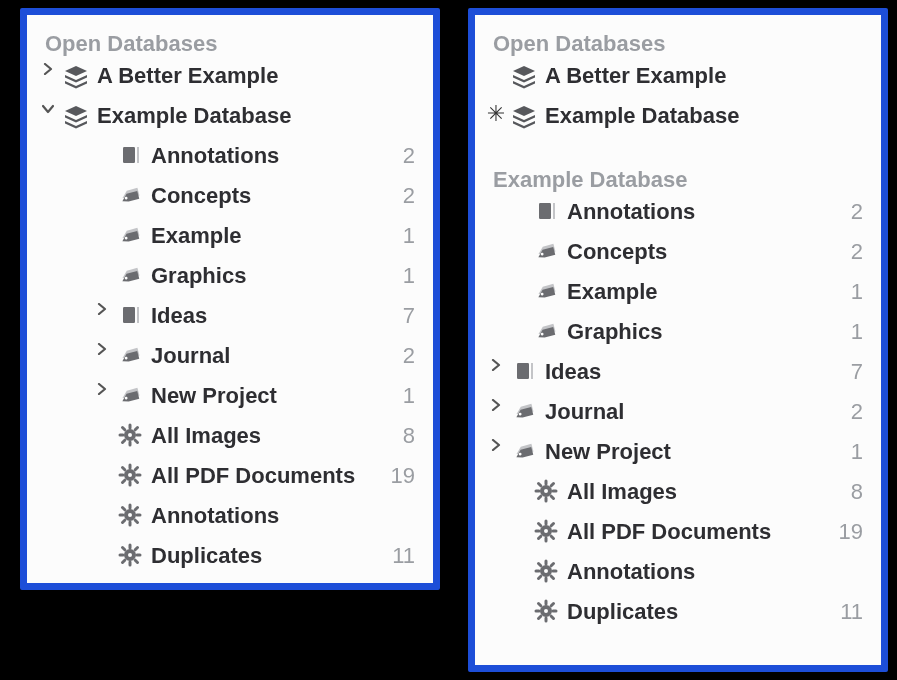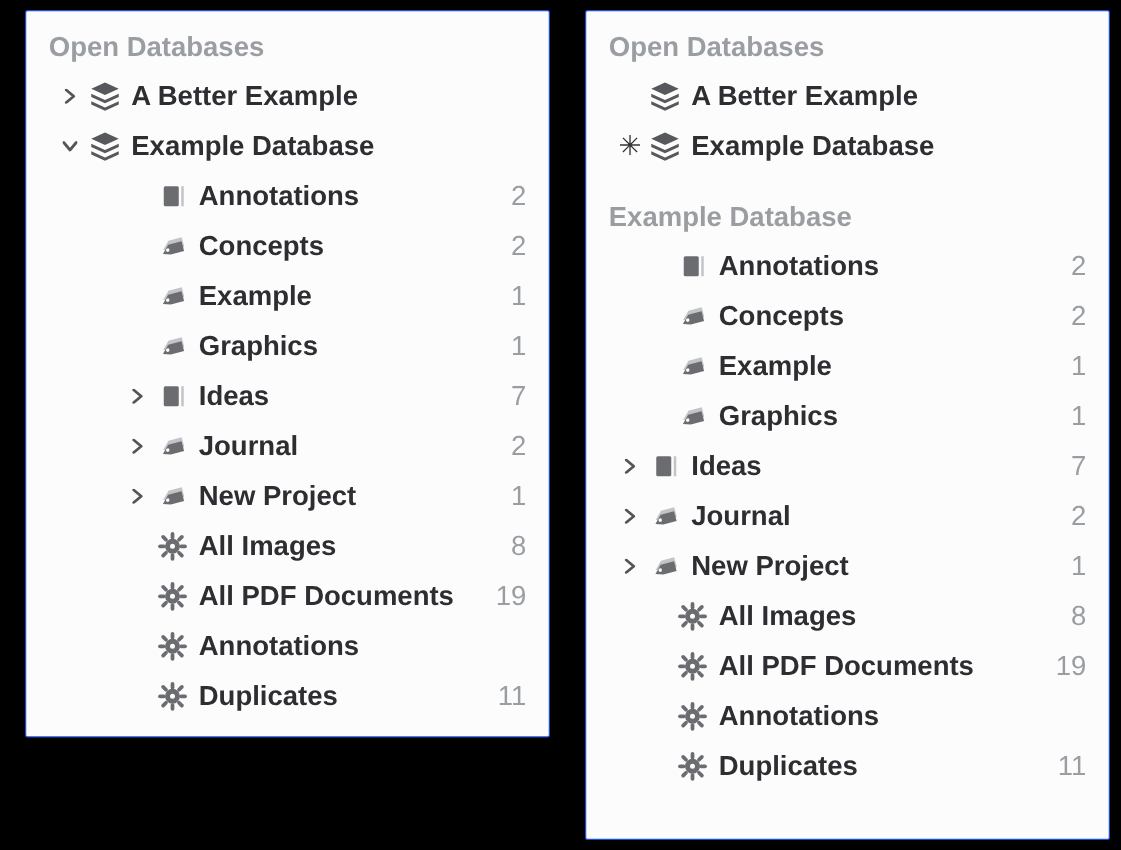--- a/index.html
+++ b/index.html
@@ -10,21 +10,21 @@
     font-family: -apple-system, BlinkMacSystemFont, "Segoe UI", Helvetica, Arial, sans-serif;
     font-size: 22px;
     color: #2e2e32;
     width: 897px;
     height: 680px;
     position: relative;
   }
   .panel {
     background: #fcfcfc;
     position: absolute;
-    border: 1px solid #1d4ed8;
+    border: 7px solid #1d4ed8;
     border-radius: 2px;
     padding: 10px 0 10px 0;
   }
   .panel-left {
     left: 20px;
     top: 8px;
     width: 420px;
     height: 582px;
     box-shadow: 4px 6px 12px rgba(0,0,0,.25);
   }
@@ -35,23 +35,23 @@
     height: 664px;
   }
   .section-header {
     color: #9a9da2;
     font-weight: 600;
     font-size: 22px;
     padding: 6px 18px 6px 18px;
   }
   .row {
     display: flex;
-    align-items: center;
+    align-items: flex-start;
     height: 40px;
-    padding: 0 18px 0 24px;
+    padding: 0 18px 0 10px;
     cursor: pointer;
   }
   .disclosure {
     width: 22px;
     flex: 0 0 22px;
     display: flex;
     align-items: center;
     justify-content: center;
     color: #555;
   }

